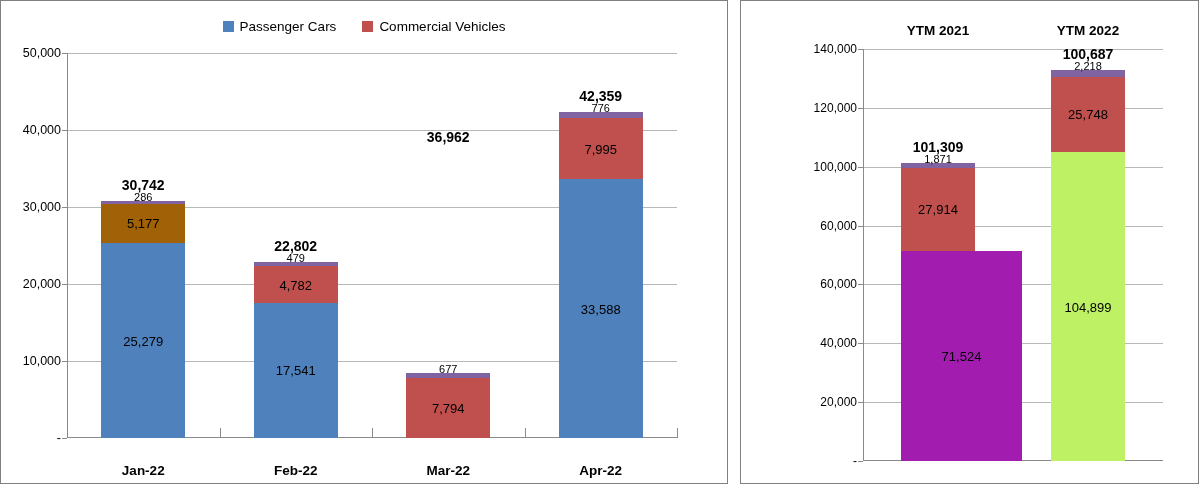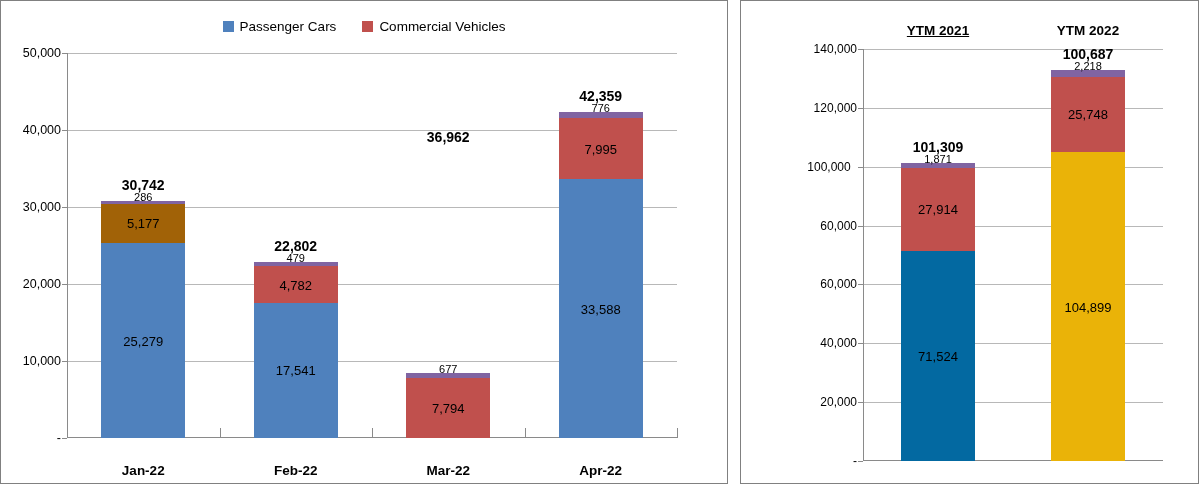--- a/index.html
+++ b/index.html
@@ -212,52 +212,52 @@
           <div class="gridline" style="top: 0px;"></div>
         </div>
       <div class="bars" id="bars-right">
           <div class="bar-group" style="left: 38px; width: 74px;">
             <div class="seg small" style="height: 5.50609px; background: rgb(128, 100, 162);">
               <span class="seg-label">1,871</span>
             </div>
             <div class="seg" style="height: 82.1469px; background: rgb(192, 80, 77);">
               <span class="seg-label">27,914</span>
             </div>
-            <div class="seg" style="height: 210.485px; background: #0369a1;">
+            <div class="seg" style="height: 210.485px; background: #a21caf; padding-left: 47px;">
               <span class="seg-label">71,524</span>
             </div>
             <div class="total-label" style="bottom: 306.138px;">101,309</div>
           </div>
           <div class="bar-group" style="left: 188px; width: 74px;">
             <div class="seg small" style="height: 6.52726px; background: rgb(128, 100, 162);">
               <span class="seg-label">2,218</span>
             </div>
             <div class="seg" style="height: 75.7727px; background: rgb(192, 80, 77);">
               <span class="seg-label">25,748</span>
             </div>
-            <div class="seg" style="height: 308.703px; background: #eab308;">
+            <div class="seg" style="height: 308.703px; background: #bef264;">
               <span class="seg-label">104,899</span>
             </div>
             <div class="total-label" style="bottom: 399.003px;">100,687</div>
           </div>
         </div>
     <div class="tick" style="top: 412px;">-</div>
         <div class="tickmark" style="top: 412px;"></div>
         <div class="tick" style="top: 353.143px;">20,000</div>
         <div class="tickmark" style="top: 353.143px;"></div>
         <div class="tick" style="top: 294.286px;">40,000</div>
         <div class="tickmark" style="top: 294.286px;"></div>
         <div class="tick" style="top: 235.429px;">60,000</div>
         <div class="tickmark" style="top: 235.429px;"></div>
         <div class="tick" style="top: 176.571px;">60,000</div>
         <div class="tickmark" style="top: 176.571px;"></div>
-        <div class="tick" style="top: 117.714px; text-align: center;">100,000</div>
+        <div class="tick" style="top: 117.714px;">100,000</div>
         <div class="tickmark" style="top: 117.714px;"></div>
         <div class="tick" style="top: 58.8571px;">120,000</div>
         <div class="tickmark" style="top: 58.8571px;"></div>
         <div class="tick" style="top: 0px;">140,000</div>
         <div class="tickmark" style="top: 0px;"></div>
-        <div class="col-header" style="left: 8px; width: 134px; top: -26px; text-decoration: underline;">YTM 2021</div>
+        <div class="col-header" style="left: 8px; width: 134px; top: -26px;">YTM 2021</div>
         <div class="col-header" style="left: 158px; width: 134px; top: -26px;">YTM 2022</div>
       </div>
   </div>
 
 </div>
 
 </body></html>

